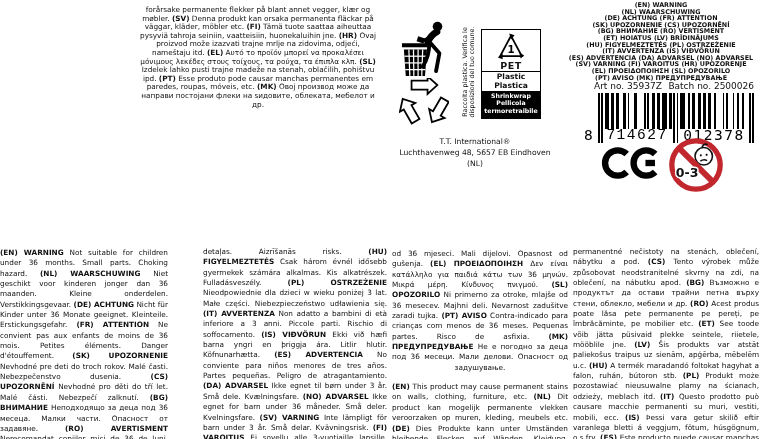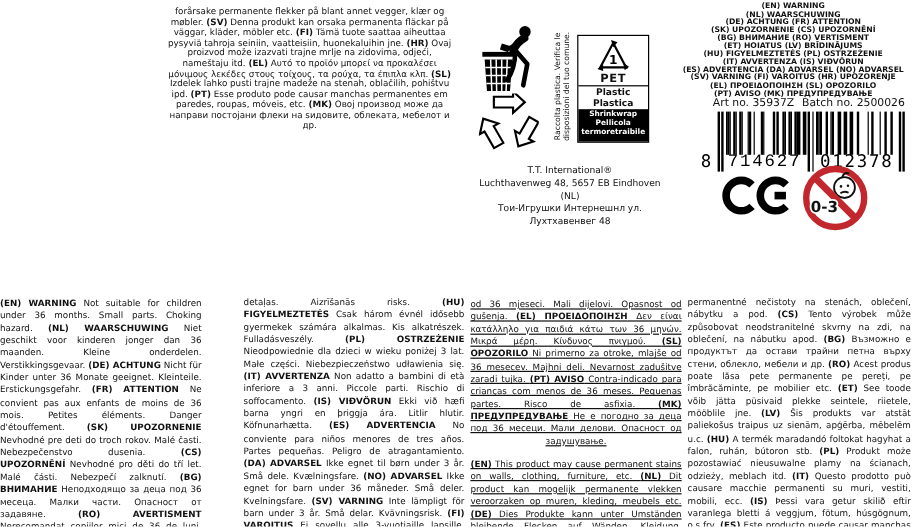--- a/index.html
+++ b/index.html
@@ -48,21 +48,21 @@
   
   .address{position:absolute;left:392px;top:137px;width:166px;text-align:center;}
   .addr-line{font-size:7.6px;line-height:10.8px;}
 
   .ce{position:absolute;left:600px;top:144px;}
   .age{position:absolute;left:667px;top:136px;}
 
   
   .col{position:absolute;top:248px;font-size:7.3px;line-height:10.35px;
        text-align:justify;text-align-last:center;}
-  .col p{margin:0 0 9px 0;text-align:justify;text-align-last:center;text-decoration:underline;}
+  .col p{margin:0 0 9px 0;text-align:justify;text-align-last:center;}
   .c1{left:0;width:168px;}
   .c2{left:203px;top:247px;width:184px;}
   .c3{left:392px;top:249px;width:176px;}
   .c4{left:573px;top:247px;width:186px;}
 </style>
 </head>
 <body>
 
 <div class="sheet">
 
@@ -239,21 +239,20 @@
         <div style="background: rgb(0, 0, 0); height: 100%;"></div>
       </div>
     <span class="bc-digits bc-first" style="position:absolute;">8</span>
     <span class="bc-digits bc-left" style="position:absolute;">714627</span>
     <span class="bc-digits bc-right" style="position:absolute;">012378</span>
   </div>
 
   <div class="address">
       <div class="addr-line">T.T. International®</div>
       <div class="addr-line">Luchthavenweg 48, 5657 EB Eindhoven (NL)</div>
-      <div class="addr-line">Тои-Игрушки Интернешнл ул. Лухтхавенвег 48</div>
     </div>
 
   <svg class="ce" width="64" height="38" viewBox="0 0 80 48">
     <path d="M33.3 12.7 A16 16 0 1 0 33.3 35.3" fill="none" stroke="#000" stroke-width="8"></path>
     <path d="M69.3 12.7 A16 16 0 1 0 69.3 35.3" fill="none" stroke="#000" stroke-width="8"></path>
     <rect x="57" y="20" width="12" height="8" fill="#000"></rect>
   </svg>
 
   <svg class="age" width="58" height="58" viewBox="0 0 60 60">
     <circle cx="30" cy="30" r="25" fill="#fff" stroke="#c1272d" stroke-width="5.5"></circle>

